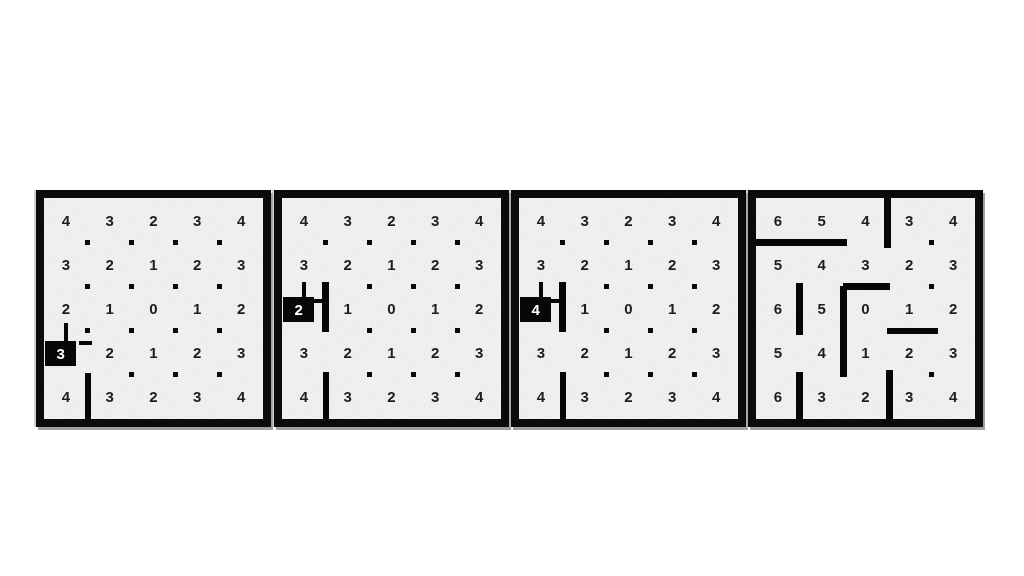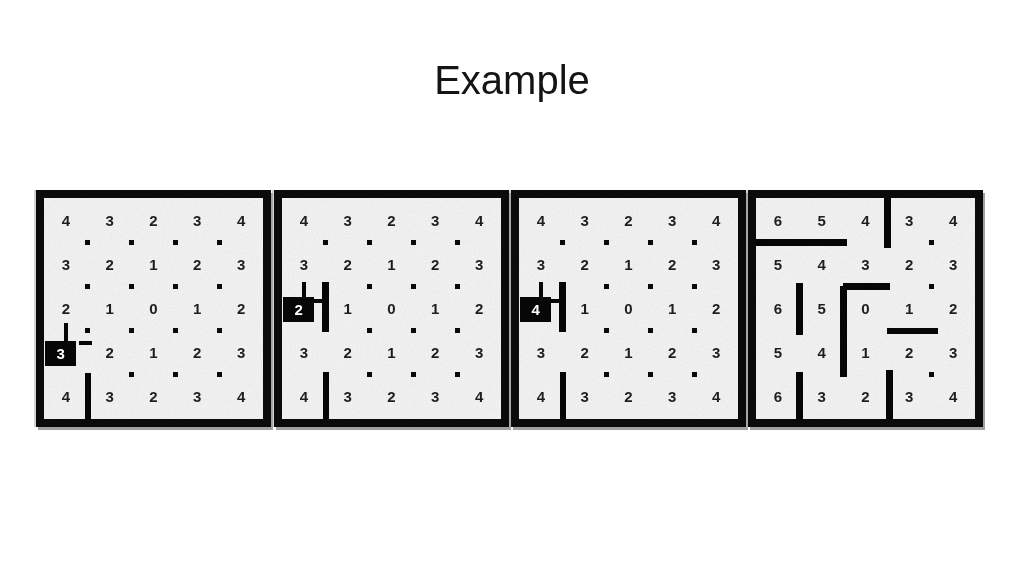--- a/index.html
+++ b/index.html
@@ -52,21 +52,20 @@
     display: flex; align-items: center; justify-content: center;
     font-size: 15px; font-weight: bold;
   }
   .wall { position: absolute; background: #060606; }
   .dot  { position: absolute; width: 5px; height: 5px; background: #0a0a0a; }
 </style>
 </head>
 <body>
 
 <div class="slide">
-  <h1 class="title">Example</h1>
 
   <div class="panel p1">
     <div class="inner">
         <svg class="tex">
        <filter id="nz0">
             <feTurbulence type="fractalNoise" baseFrequency="0.8" numOctaves="2" seed="3" stitchTiles="stitch"></feTurbulence>
        <feColorMatrix type="saturate" values="0"></feColorMatrix>
        <feComponentTransfer>
               <feFuncR type="linear" slope="0.20" intercept="0.76"></feFuncR>
               <feFuncG type="linear" slope="0.20" intercept="0.76"></feFuncG>

